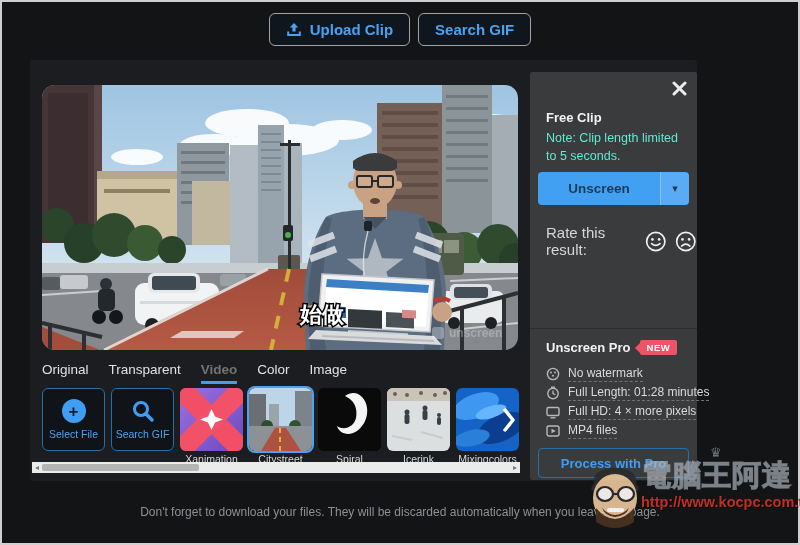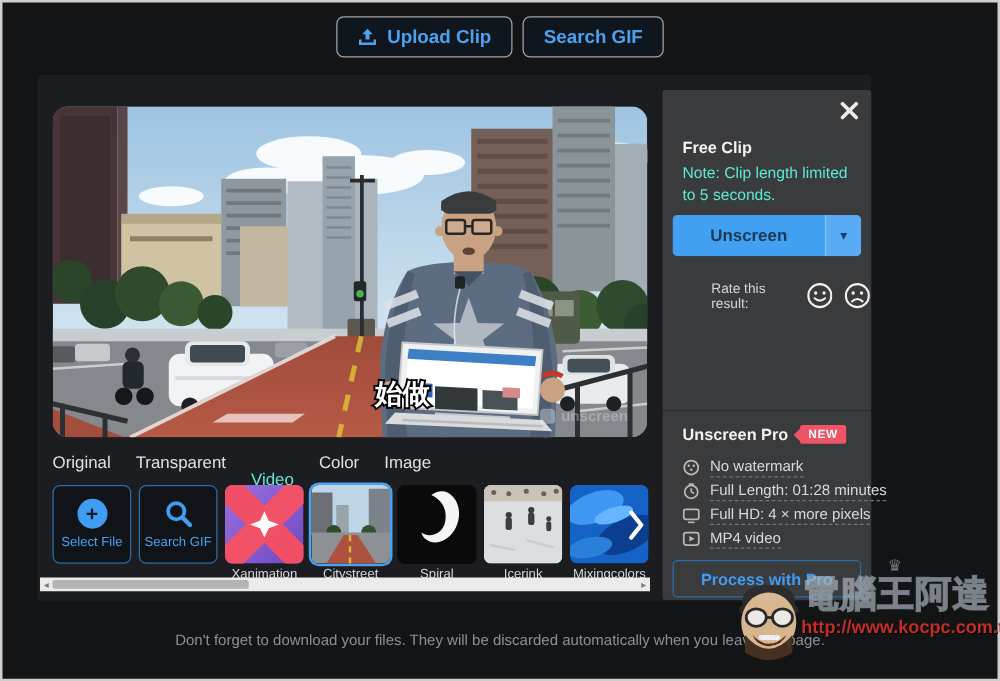--- a/index.html
+++ b/index.html
@@ -15,21 +15,21 @@
 
   
   .card { position:absolute; left:30px; top:60px; width:667px; height:421px; background:#1c1d20; border-radius:3px; }
 
   .video-wrap { position:absolute; left:12px; top:25px; width:476px; height:265px; background:#000; overflow:hidden;border-radius:13px; }
   .video-wrap svg { display:block; }
 
   
   .tabs { position:absolute; left:12px; top:302px; width:476px; display:flex; justify-content:flex-start; gap:20px; }
   .tab { font-size:13.5px; color:#dfe1e3; padding-bottom:4px; border-bottom:3px solid transparent; cursor:pointer; }
-  .tab.active { color:#5eead4; font-weight:normal; border-bottom-color:#3f9ef4; border-radius:1px;margin-top:14px; }
+  .tab.active { color:#737373; font-weight:bold; border-bottom-color:#3f9ef4; border-radius:1px; }
 
   
   .strip { position:absolute; left:12px; top:328px; display:flex; gap:6px; }
   .strip-item { width:63px; display:flex; flex-direction:column; align-items:center; }
   .filebtn { width:63px; height:63px; border:1px solid #2a6ea8; border-radius:6px; background:#101418;
              display:flex; flex-direction:column; align-items:center; justify-content:center; gap:5px;
              color:#4aa2f1; font-size:10.5px; cursor:pointer; }
   .plus-circle { width:24px; height:24px; border-radius:50%; background:#3f9ef4; color:#0e1a26; font-size:17px;
                  font-weight:bold; display:flex; align-items:center; justify-content:center; line-height:1; }
   .thumb { width:63px; height:63px; border-radius:6px; overflow:hidden; position:relative; cursor:pointer; background:#000; }
@@ -48,21 +48,21 @@
 
   
   .sidebar { position:absolute; left:500px; top:12px; width:167px; height:408px; background:#3a3b3d; border-radius:2px; }
   .close-x { position:absolute; top:9px; right:10px; width:15px; height:15px; cursor:pointer; }
   .free-title { position:absolute; top:38px; left:16px; font-size:13px; font-weight:bold; color:#f2f2f2; }
   .free-note { position:absolute; top:57px; left:16px; width:138px; font-size:12.5px; line-height:1.45; color:#5eead4; }
   .dl-btn { position:absolute; top:100px; left:8px; width:151px; height:33px; border-radius:4px; overflow:hidden; display:flex; cursor:pointer; }
   .dl-main { flex:1; background:#41a0f2; color:#1b3a57; font-size:13.5px; font-weight:bold; display:flex; align-items:center; justify-content:center; }
   .dl-caret { width:29px; background:#58abf4; color:#1b3a57; font-size:11px; display:flex; align-items:center; justify-content:center; border-left:1px solid rgba(255,255,255,.28); cursor:pointer; }
   .rate-row { position:absolute; top:152px; left:16px; display:flex; align-items:center; gap:9px; }
-  .rate-label { font-size:11px; color:#d6d7d8;margin-left:23px; }
+  .rate-label { font-size:15px; color:#d6d7d8; }
   .emoji { width:25px; height:25px; cursor:pointer; }
   .divider { position:absolute; top:256px; left:0; width:100%; height:1px; background:#2c2d2f; }
   .pro-title-row { position:absolute; top:268px; left:16px; display:flex; align-items:center; }
   .pro-title { font-size:13px; font-weight:bold; color:#f2f2f2; }
   .new-badge { position:relative; margin-left:9px; background:#ef5466; color:#fff; font-size:9.5px; font-weight:bold;
                letter-spacing:.5px; padding:2px 7px; border-radius:2px; }
   .new-badge::before { content:""; position:absolute; left:-5px; top:50%; margin-top:-5px; border:5px solid transparent; border-right-color:#ef5466; border-left:none; }
   .features { position:absolute; top:292px; left:16px; }
   .feature { display:flex; align-items:center; gap:8px; height:19px; }
   .feature svg { flex:0 0 auto; }
@@ -522,21 +522,21 @@
             <rect x="1" y="2.5" width="12" height="8" rx="1.5" fill="none" stroke="#b8b8b8" stroke-width="1.4"></rect>
             <line x1="4.5" y1="12.8" x2="9.5" y2="12.8" stroke="#b8b8b8" stroke-width="1.4"></line>
           </svg>
           <span class="feature-label">Full HD: 4 × more pixels</span>
         </div>
         <div class="feature">
           <svg width="14" height="14" viewBox="0 0 14 14">
             <rect x="1" y="2" width="12" height="10" rx="2" fill="none" stroke="#b8b8b8" stroke-width="1.4"></rect>
             <polygon points="5.5,4.8 9.8,7 5.5,9.2" fill="#b8b8b8"></polygon>
           </svg>
-          <span class="feature-label">MP4 video</span>
+          <span class="feature-label">MP4 files</span>
         </div>
       </div>
 
       <div class="pro-btn">Process with Pro</div>
     </div>
   </div>
 
   <div class="footer-note">Don't forget to download your files. They will be discarded automatically when you leave the page.</div>
 
   <div class="wm">

